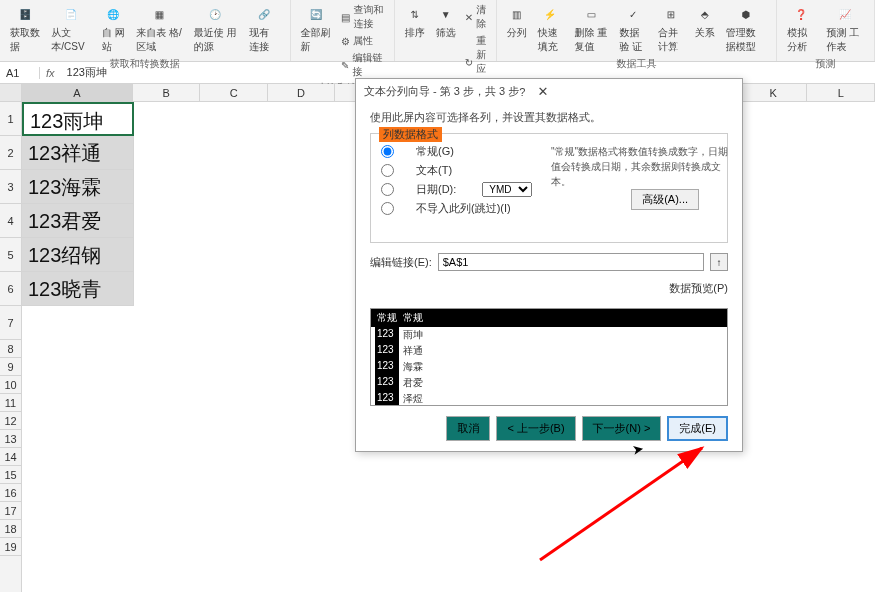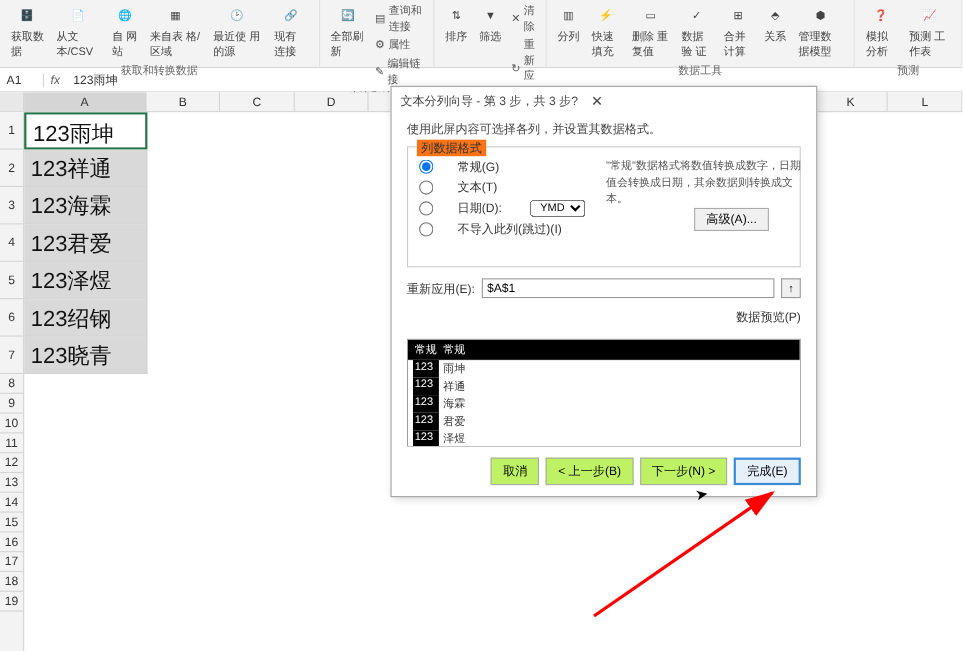--- a/index.html
+++ b/index.html
@@ -44,32 +44,32 @@
     .dialog-title-right { display: flex; gap: 12px; align-items: center; }
     .close-x { cursor: pointer; font-size: 13px; }
     .dialog-body { padding: 6px 14px 10px; font-size: 11px; }
     .instr { margin-bottom: 8px; color: #444; }
     .group-box { border: 1px solid #ccc; margin-bottom: 10px; padding: 8px 10px; position: relative; }
     .group-box-label { position: absolute; top: -7px; left: 8px; background: #f97316; padding: 0 4px; font-size: 11px; }
     .radio-row { display: flex; align-items: center; gap: 22px; padding: 2px 0; }
     .radio-row input { margin: 0; }
     .format-desc { position: absolute; left: 180px; top: 10px; width: 180px; font-size: 10px; color: #555; line-height: 1.5; }
     .advanced-btn { position: absolute; right: 28px; top: 55px; padding: 2px 10px; font-size: 11px; background: #f0f0f0; border: 1px solid #aaa; }
-    .date-select { font-size: 10px; padding: 0 2px; width: 50px; margin-left: 4px; text-align: right; }
+    .date-select { font-size: 10px; padding: 0 2px; width: 50px; margin-left: 4px; }
     .dest-row { display: flex; align-items: center; gap: 6px; margin-bottom: 10px; }
     .dest-input { flex: 1; border: 1px solid #999; padding: 2px 4px; font-size: 11px; }
     .dest-btn { width: 18px; height: 18px; border: 1px solid #999; background: #f0f0f0; font-size: 10px; }
     .preview-label { margin-bottom: 12px; text-align: right; }
     .preview-box { border: 1px solid #999; height: 98px; overflow: auto; background: #fff; font-size: 10px; }
     .prev-head { background: #000; color: #fff; padding: 1px 4px; display: flex; }
     .prev-row { display: flex; padding: 0 4px; }
     .prev-c1 { background: #000; color: #fff; width: 24px; padding: 1px 2px; }
     .prev-c2 { padding: 1px 4px; }
     .dialog-buttons { display: flex; justify-content: flex-end; gap: 6px; padding-top: 10px; }
-    .dlg-btn { padding: 3px 10px; font-size: 11px; background: #bef264; border: 1px solid #aaa; cursor: pointer; }
+    .dlg-btn { padding: 3px 10px; font-size: 11px; background: #0f766e; border: 1px solid #aaa; cursor: pointer; }
     .dlg-btn.highlight { border: 2px solid #3b8bd6; background: #e6f0fa; }
     
     .arrow { position: absolute; z-index: 20; }
     .cursor { position: absolute; left: 632px; top: 441px; z-index: 15; font-size: 14px; color: #000; transform: rotate(-10deg); }
   </style>
 </head>
 <body>
 
 <div class="ribbon">
   <div class="ribbon-group">
@@ -255,21 +255,20 @@
       <div class="row-head small">17</div>
       <div class="row-head small">18</div>
       <div class="row-head small">19</div>
     </div>
     <div class="cells">
       <div class="cell-col-A">
         <div class="cell selected">123雨坤</div>
         <div class="cell">123祥通</div>
         <div class="cell">123海霖</div>
         <div class="cell">123君爱</div>
-        <div class="cell">123泽煜</div>
         <div class="cell">123绍钢</div>
         <div class="cell">123晓青</div>
       </div>
     </div>
   </div>
 </div>
 
 <div class="dialog">
   <div class="dialog-title">
     <span>文本分列向导 - 第 3 步，共 3 步</span>
@@ -298,21 +297,21 @@
         </div>
       <div class="radio-row">
           <input type="radio" style="">
           <span>不导入此列(跳过)(I)</span>
         </div>
       <div class="format-desc">"常规"数据格式将数值转换成数字，日期值会转换成日期，其余数据则转换成文本。</div>
       <button class="advanced-btn">高级(A)...</button>
     </div>
 
     <div class="dest-row">
-      <span>重新应用(E):</span>
+      <span>编辑链接(E):</span>
       <input class="dest-input" value="$A$1" style="">
       <button class="dest-btn">↑</button>
     </div>
 
     <div class="preview-label">数据预览(P)</div>
     <div class="preview-box">
       <div class="prev-head">
           <span class="prev-c1">常规</span>
           <span class="prev-c2">常规</span>
         </div>

